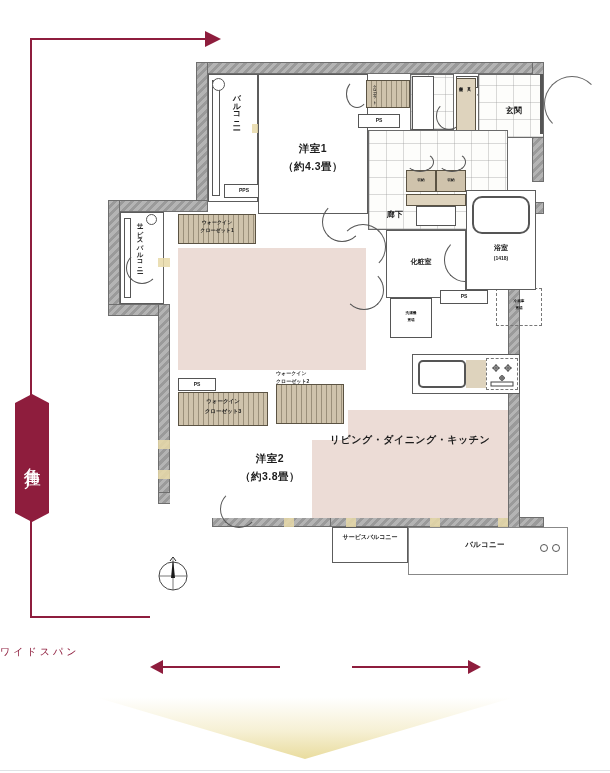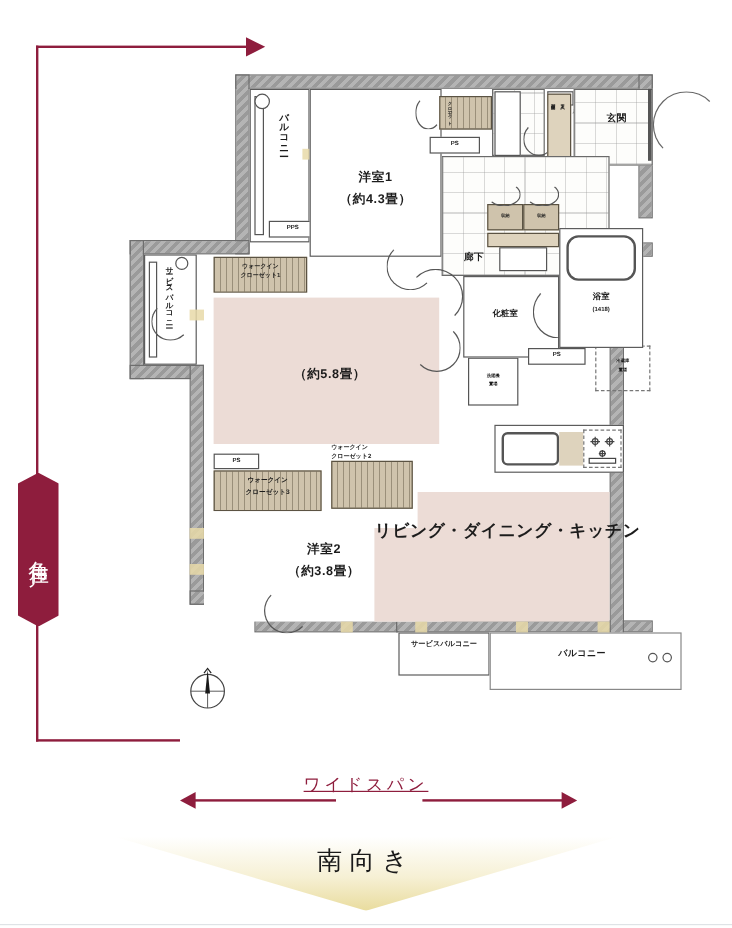--- a/index.html
+++ b/index.html
@@ -89,24 +89,23 @@
   
   .compass{position:absolute;left:152px;top:552px;width:42px;height:42px;}
 
   
   .span-line{position:absolute;height:2px;background:#8e1d3d;}
   .arrow-l{position:absolute;width:0;height:0;border-right:13px solid #8e1d3d;
     border-top:7px solid transparent;border-bottom:7px solid transparent;}
   .arrow-r{position:absolute;width:0;height:0;border-left:13px solid #8e1d3d;
     border-top:7px solid transparent;border-bottom:7px solid transparent;}
   .span-cap{
-    position:absolute;left:0;right:0;top:645px;text-align:center;
-    font-size:14px;letter-spacing:3px;color:#8e1d3d;
-    font-family:"Liberation Serif","DejaVu Serif",serif;
-    text-decoration:underline;
+    position:absolute;left:0;right:0;top:645px;
+    font-size:10px;letter-spacing:3px;color:#8e1d3d;
+    font-family:"Liberation Serif","DejaVu Serif",serif;
   }
   .span-val{
     position:absolute;left:0;right:0;top:660px;text-align:center;
     font-size:25px;color:#8e1d3d;letter-spacing:1px;
     font-family:"Liberation Serif","DejaVu Serif",serif;
   }
   .span-val .sm{font-size:15px;}
 
   
   .facing-wrap{position:absolute;left:0;top:697px;width:610px;height:76px;}
@@ -174,21 +173,21 @@
     <div class="thinbox" style="left:258px;top:52px;width:42px;height:14px;"></div>
     <div class="lbl tiny" style="left:258px;top:55px;width:42px;">PS</div>
 
     <div class="tile" style="left:310px;top:12px;width:44px;height:56px;"></div>
     <div class="thinbox" style="left:312px;top:14px;width:22px;height:54px;"></div>
     <div class="lbl tiny" style="left:354px;top:28px;width:46px;">レストルーム</div>
     <div class="thinbox" style="left:356px;top:14px;width:22px;height:12px;"></div>
     <div class="doorarc" style="left:336px;top:40px;width:26px;height:28px;"></div>
 
     <div class="tile" style="left:378px;top:12px;width:66px;height:64px;"></div>
-    <div class="lbl mid" style="left:388px;top:32px;width:52px;">玄関</div>
+    <div class="lbl mid" style="left:388px;top:44px;width:52px;">玄関</div>
     <div class="closet lite" style="left:356px;top:16px;width:20px;height:56px;"></div>
     <div class="lbl micro vert" style="left:358px;top:22px;">全面鏡付</div>
     <div class="lbl micro vert" style="left:366px;top:22px;">下足入</div>
     <div class="doorarc" style="left:444px;top:14px;width:56px;height:56px;border-color:#666;border-right-color:transparent;border-bottom-color:transparent;"></div>
     <div class="doorline" style="left:440px;top:12px;width:3px;height:60px;"></div>
 
     <div class="tile" style="left:268px;top:68px;width:140px;height:100px;"></div>
     <div class="lbl mid" style="left:272px;top:148px;width:46px;">廊下</div>
 
     <div class="closet" style="left:306px;top:108px;width:30px;height:22px;"></div>
@@ -229,21 +228,20 @@
     <div class="doorarc" style="left:26px;top:190px;width:32px;height:32px;"></div>
 
     <div class="closet" style="left:78px;top:152px;width:78px;height:30px;">
       <div class="hatchlines"></div>
     </div>
     <div class="lbl micro" style="left:78px;top:157px;width:78px;font-size:5px;">ウォークイン</div>
     <div class="lbl micro" style="left:78px;top:165px;width:78px;font-size:5px;">クローゼット1</div>
 
     <div class="room" style="left:70px;top:182px;width:200px;height:130px;border:none;"></div>
     <div class="pinkfill" style="left:78px;top:186px;width:188px;height:122px;"></div>
-    <div class="lbl big" style="left:100px;top:244px;width:150px;">（約5.8畳）</div>
     <div class="doorarc" style="left:240px;top:162px;width:46px;height:46px;border-top-color:#555;border-left-color:transparent;border-bottom-color:transparent;border-right-color:#555;"></div>
     <div class="doorarc" style="left:244px;top:208px;width:40px;height:40px;border-right-color:#555;border-bottom-color:#555;border-top-color:transparent;border-left-color:transparent;"></div>
 
     <div class="closet" style="left:176px;top:322px;width:68px;height:40px;">
       <div class="hatchlines"></div>
     </div>
     <div class="lbl micro" style="left:176px;top:308px;width:90px;font-size:5px;text-align:left;">ウォークイン</div>
     <div class="lbl micro" style="left:176px;top:316px;width:90px;font-size:5px;text-align:left;">クローゼット2</div>
 
     <div class="closet" style="left:78px;top:330px;width:90px;height:34px;">
@@ -257,21 +255,21 @@
 
     <div class="room" style="left:70px;top:364px;width:200px;height:92px;border:none;"></div>
     <div class="lbl big" style="left:100px;top:390px;width:140px;">洋室2</div>
     <div class="lbl big" style="left:100px;top:408px;width:140px;">（約3.8畳）</div>
     <div class="window" style="left:58px;top:378px;width:12px;height:9px;"></div>
     <div class="window" style="left:58px;top:408px;width:12px;height:9px;"></div>
     <div class="doorarc" style="left:120px;top:428px;width:38px;height:38px;"></div>
 
     <div class="pinkfill" style="left:212px;top:378px;width:196px;height:78px;"></div>
     <div class="pinkfill" style="left:248px;top:348px;width:160px;height:34px;"></div>
-    <div class="lbl big" style="left:212px;top:372px;width:196px;font-size:14px;">リビング・ダイニング・キッチン</div>
+    <div class="lbl big" style="left:212px;top:372px;width:196px;font-size:10px;">リビング・ダイニング・キッチン</div>
 
     <div class="room" style="left:312px;top:292px;width:108px;height:40px;"></div>
     <div class="thinbox" style="left:318px;top:298px;width:48px;height:28px;border-radius:5px;border-width:2px;"></div>
     <div class="closet lite" style="left:366px;top:298px;width:20px;height:28px;border:none;"></div>
     <div class="dashbox" style="left:386px;top:296px;width:32px;height:32px;"></div>
     <svg class="winmark" style="left:388px;top:298px;" width="28" height="28" viewBox="0 0 28 28">
       <g stroke="#444" stroke-width="1" fill="none">
         <circle cx="8" cy="8" r="2.4"></circle>
           <circle cx="20" cy="8" r="2.4"></circle>
           <circle cx="14" cy="18" r="2.2"></circle>
@@ -303,17 +301,16 @@
 
   <div class="arrow-l" style="left:150px;top:660px;"></div>
   <div class="span-line" style="left:162px;top:666px;width:118px;"></div>
   <div class="span-line" style="left:352px;top:666px;width:118px;"></div>
   <div class="arrow-r" style="left:468px;top:660px;"></div>
 
   <div class="span-cap">ワイドスパン</div>
 
   <div class="facing-wrap">
     <div class="facing-tri"></div>
-    <div class="facing-txt">南向き</div>
   </div>
 
   <div class="hr-bottom"></div>
 </div>
 
 </body></html>

